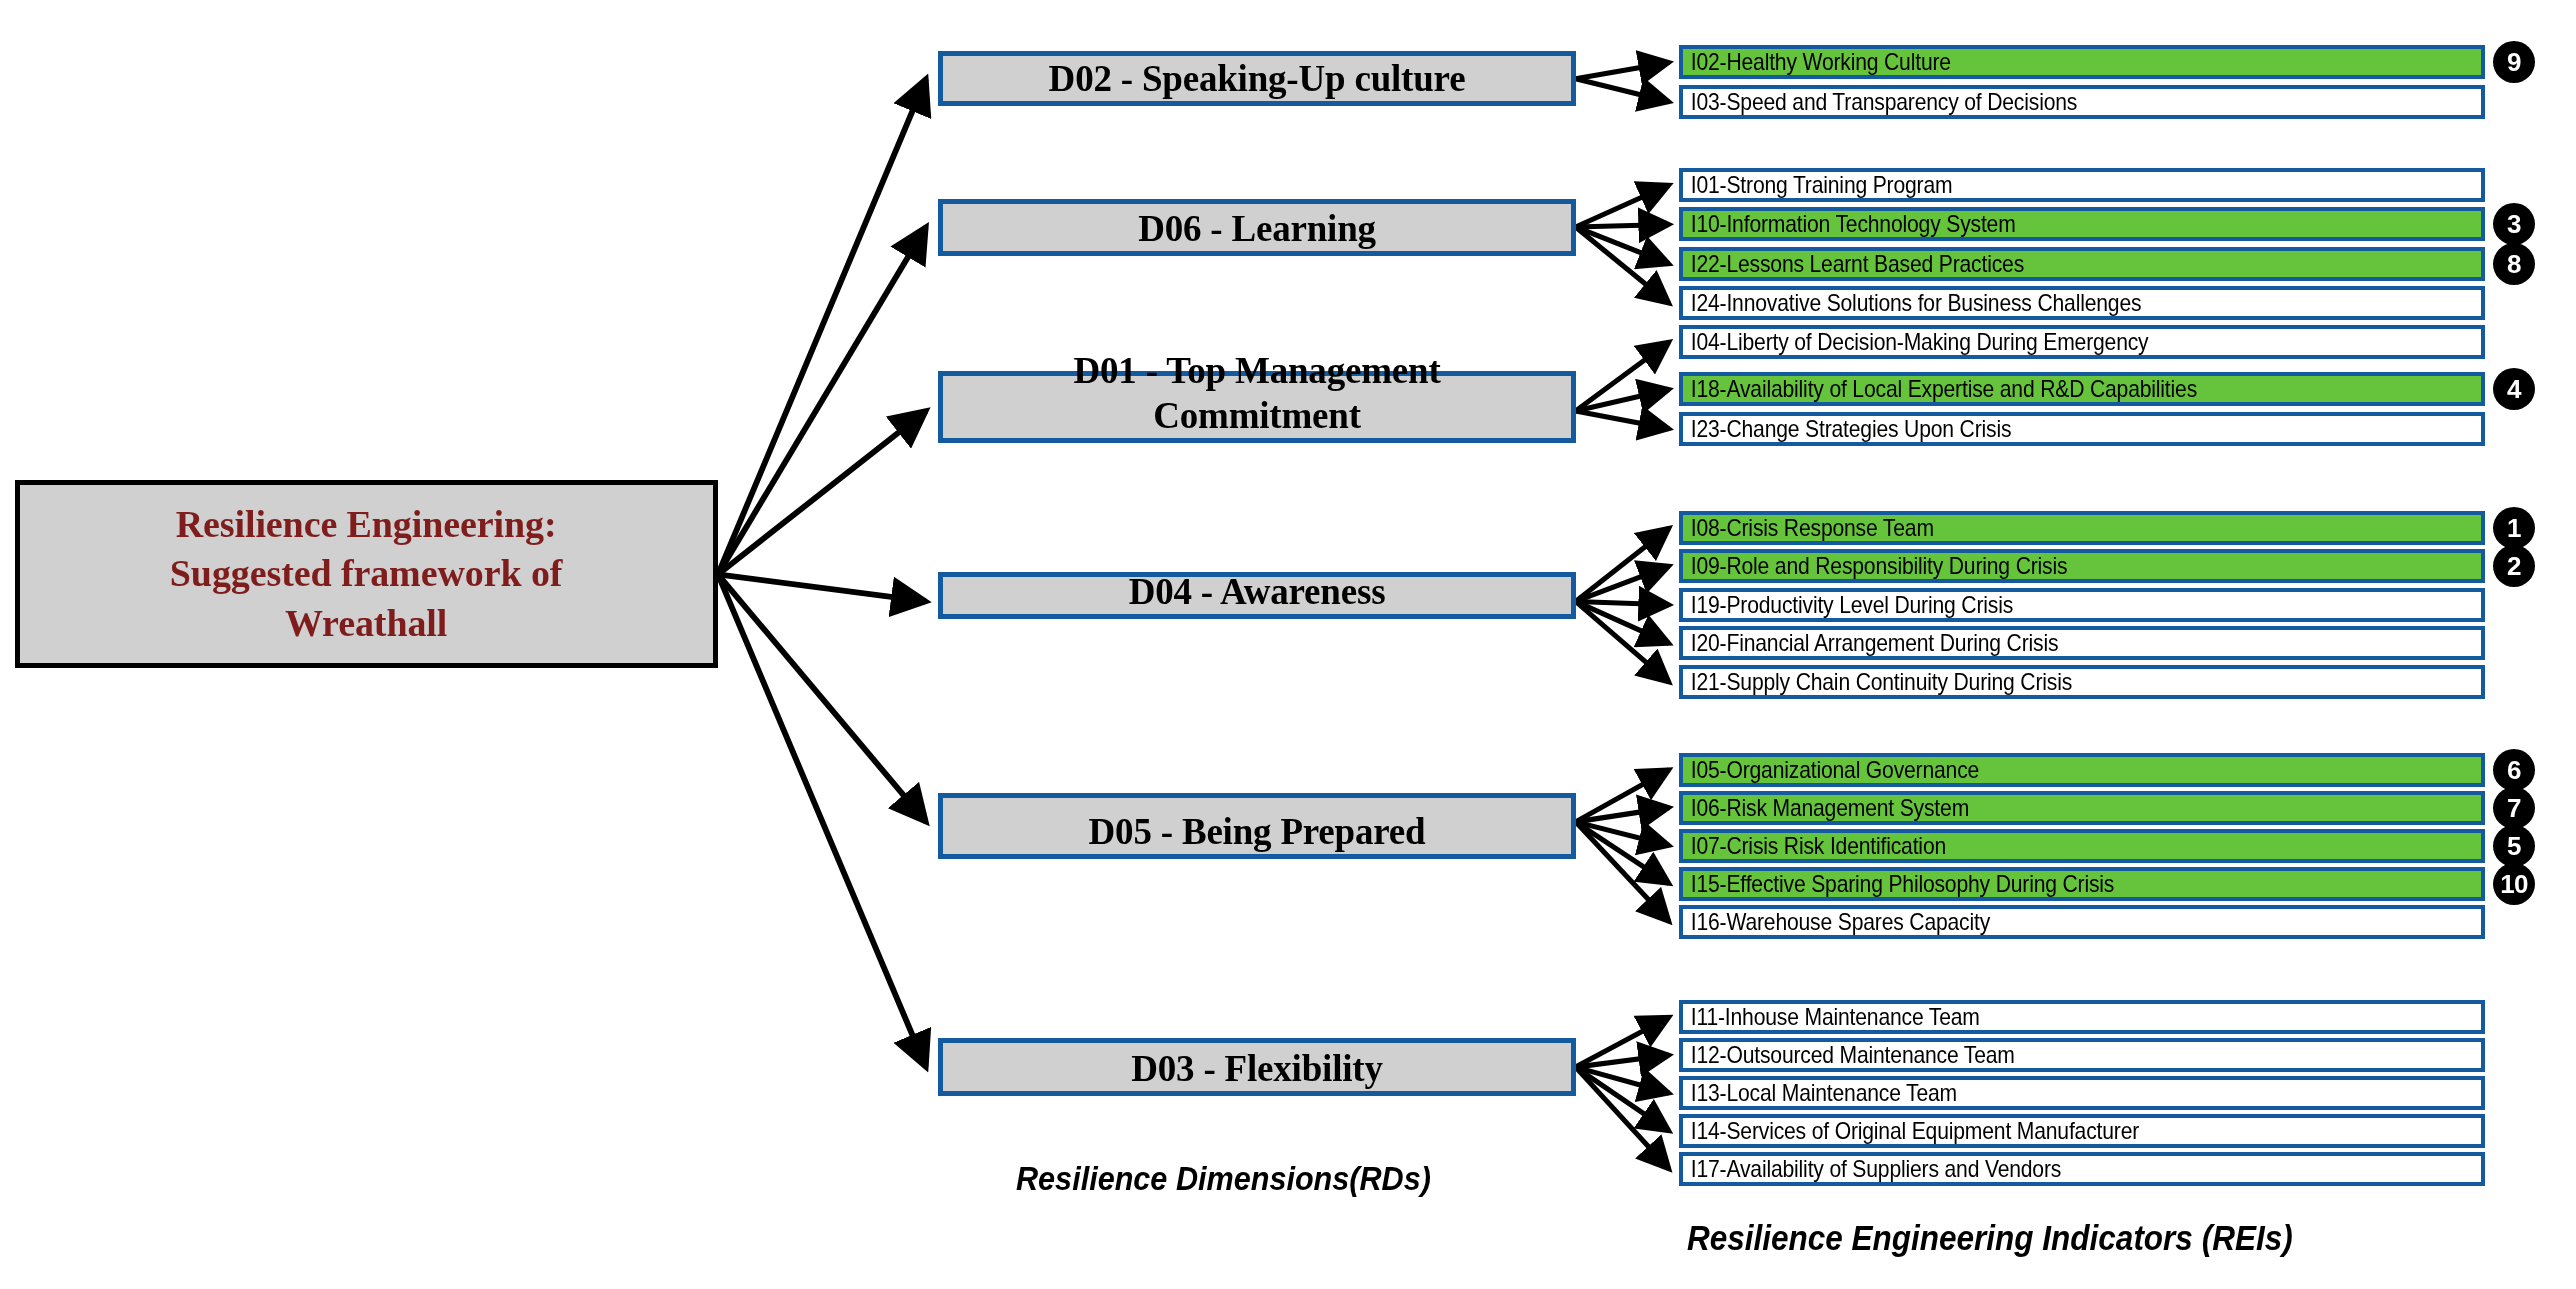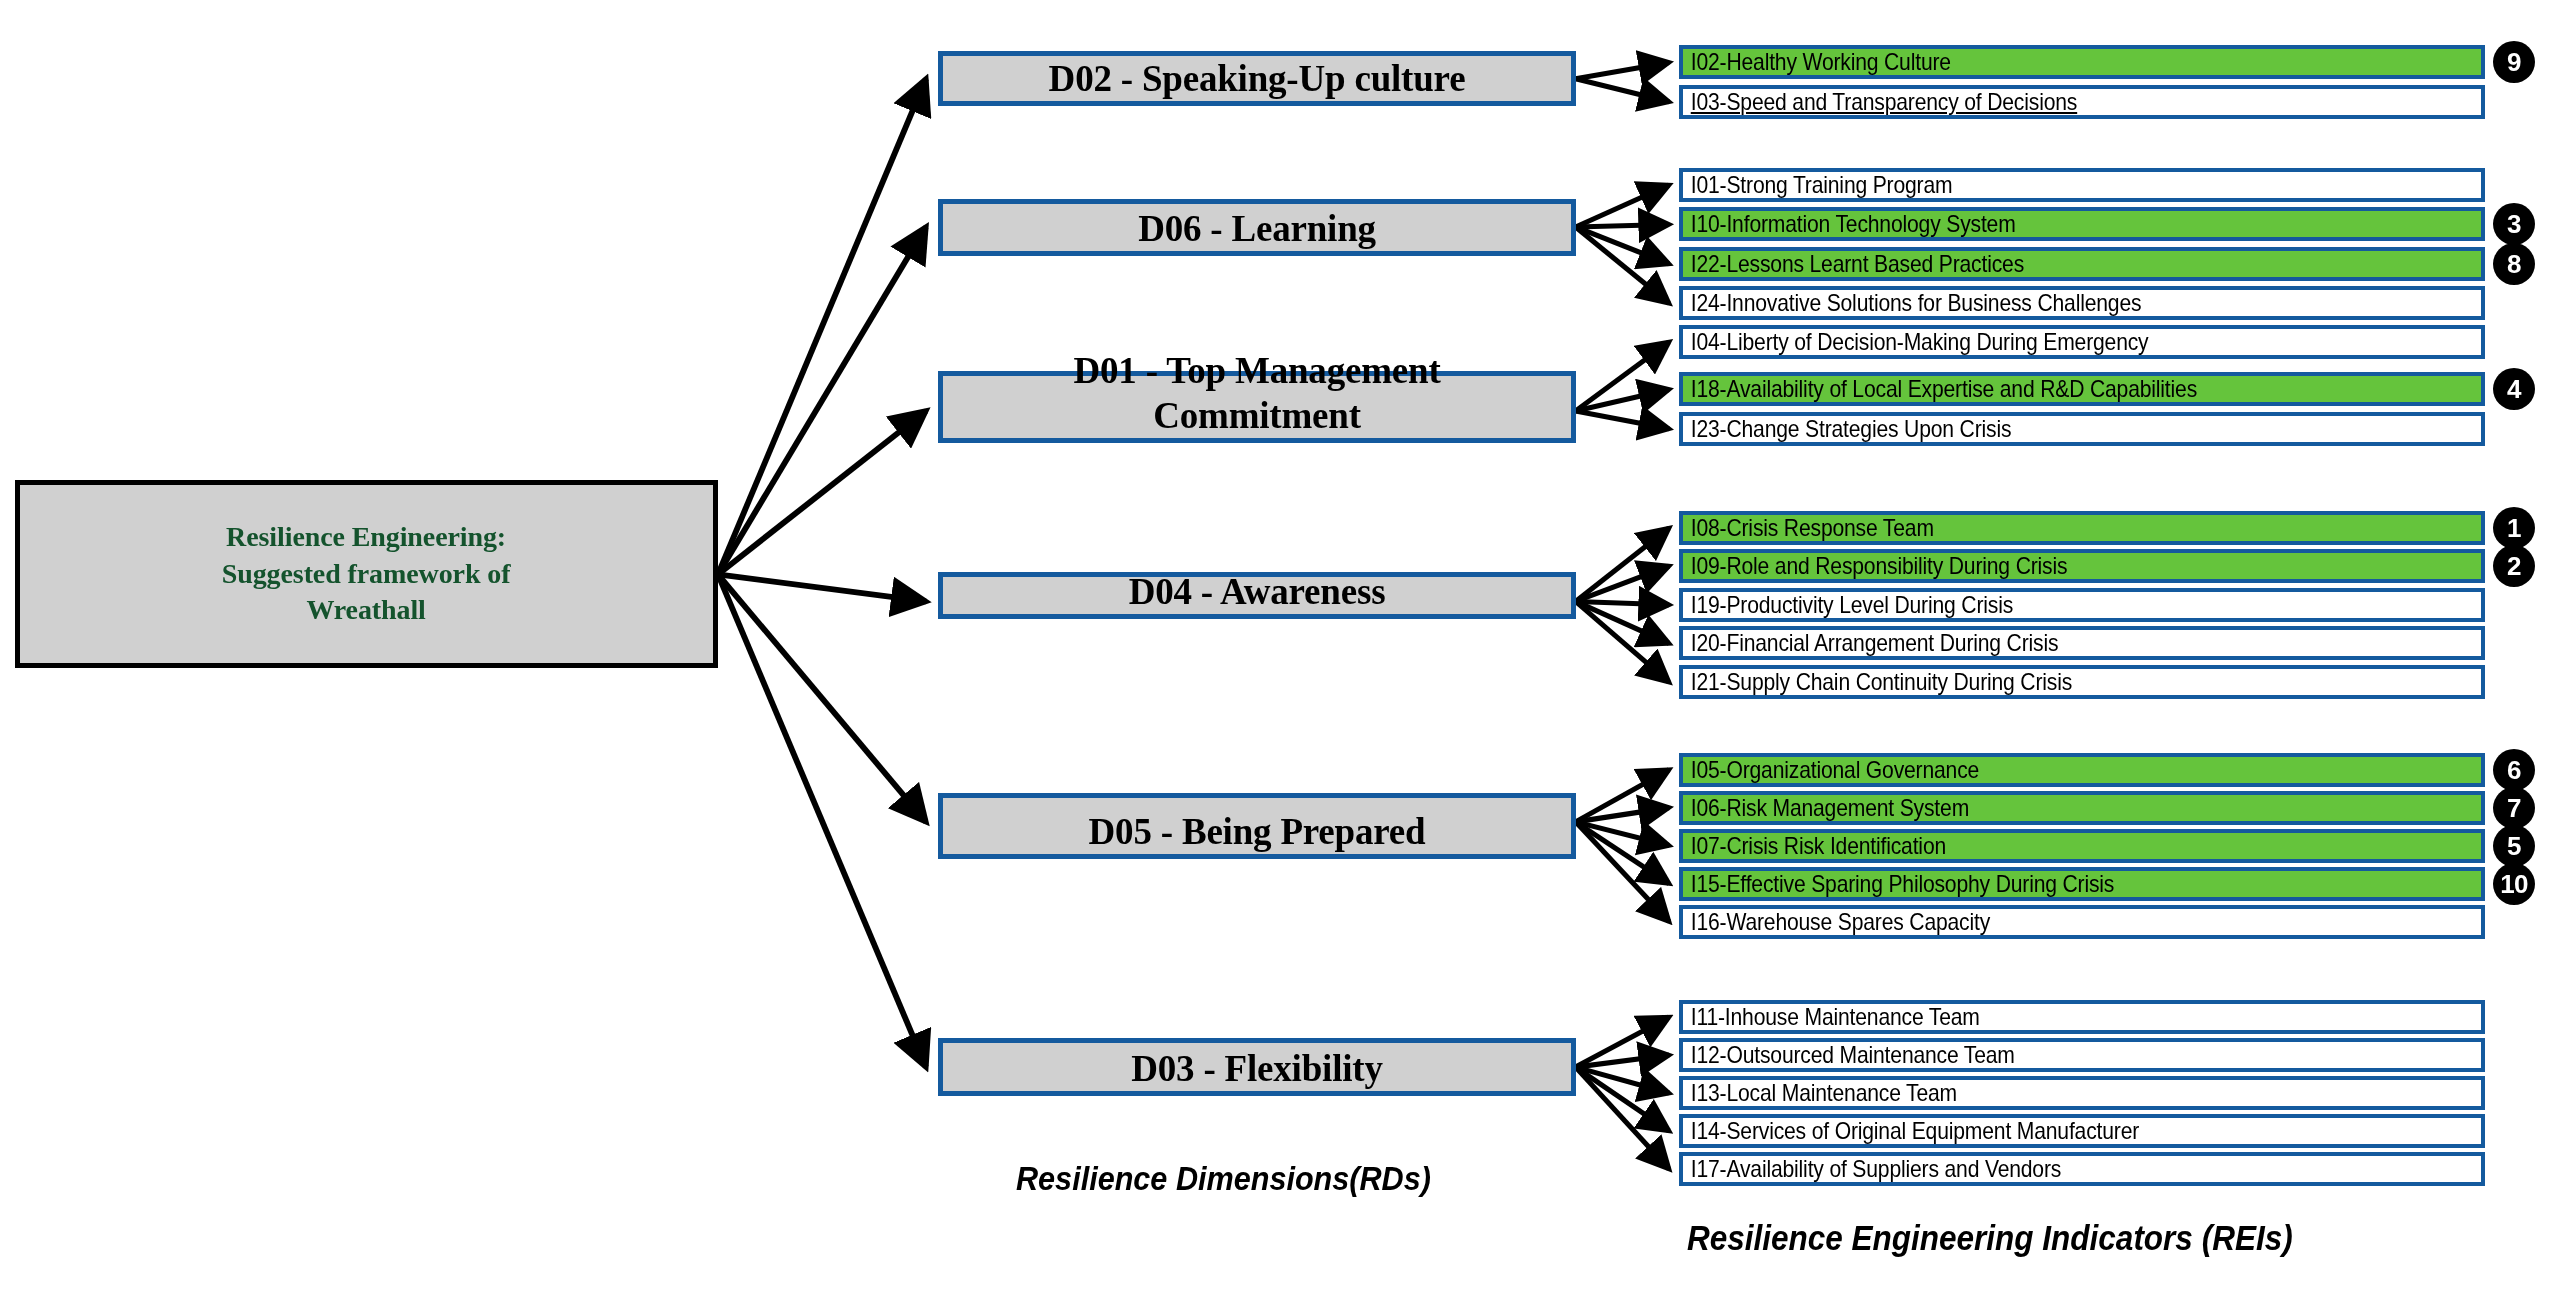--- a/index.html
+++ b/index.html
@@ -37,23 +37,23 @@
     border: 5.1px solid #000000;
     display: flex;
     align-items: center;
     justify-content: center;
     text-align: center;
     z-index: 3;
   }
   .root-label {
     font-family: "Liberation Serif", serif;
     font-weight: bold;
-    font-size: 28px;
+    font-size: 38px;
     line-height: 1.30;
-    color: #14532d;
+    color: #7f1d1d;
     white-space: pre-line;
     letter-spacing: -0.1px;
   }
 
   
   .dim-node {
     position: absolute;
     left: 938px;
     width: 638px;
     box-sizing: border-box;
@@ -218,21 +218,21 @@
       </div>
       <div class="dim-node" style="top: 1038px; height: 58px;">
         <div class="dim-label">D03 - Flexibility</div>
       </div>
     </div>
   <div id="ind-layer">
       <div class="ind-node green" style="top: 45px;">
         <div class="ind-label">I02-Healthy Working Culture</div>
       </div>
       <div class="rank-badge" style="left: 2493px; top: 41px;">9</div>
-      <div class="ind-node" style="top: 85px; text-decoration: underline;">
+      <div class="ind-node" style="top: 85px;">
         <div class="ind-label">I03-Speed and Transparency of Decisions</div>
       </div>
       <div class="ind-node" style="top: 168px;">
         <div class="ind-label">I01-Strong Training Program</div>
       </div>
       <div class="ind-node green" style="top: 207px;">
         <div class="ind-label">I10-Information Technology System</div>
       </div>
       <div class="rank-badge" style="left: 2493px; top: 203px;">3</div>
       <div class="ind-node green" style="top: 247px;">

